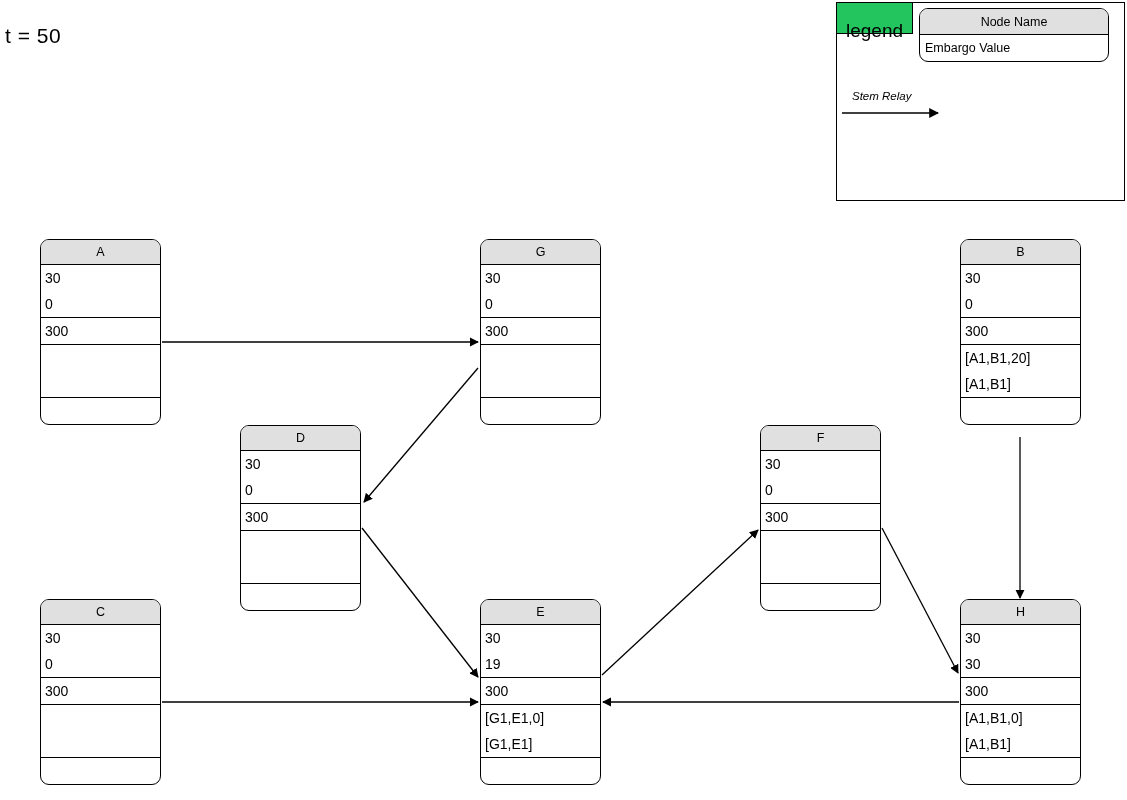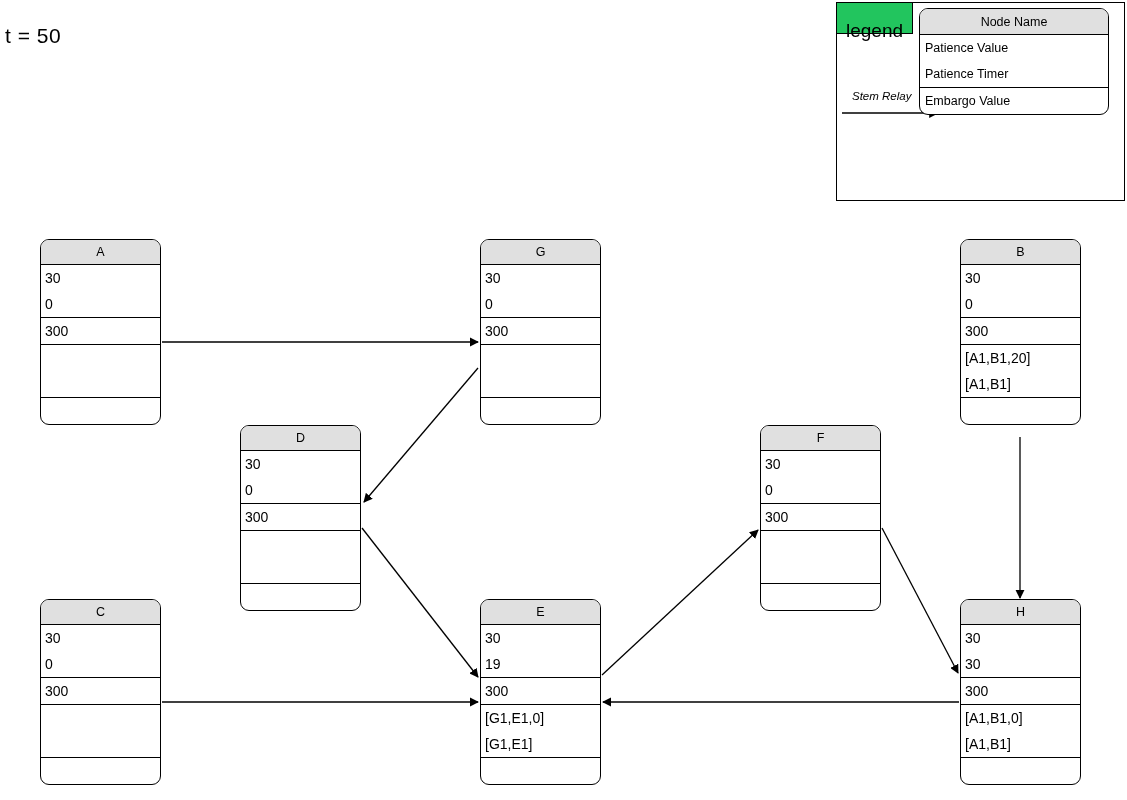--- a/index.html
+++ b/index.html
@@ -311,23 +311,19 @@
       <marker id="arrow2" viewBox="0 0 10 10" refX="9" refY="5" markerWidth="7" markerHeight="7" orient="auto-start-reverse">
         <path d="M 0 0 L 10 5 L 0 10 z" fill="#000"></path>
       </marker>
     </defs>
     <line x1="2" y1="9" x2="98" y2="9" stroke="#000" stroke-width="1.4" marker-end="url(#arrow2)"></line>
   </svg>
 
   <div class="node" id="legend-node">
     <div class="node-header">Node Name</div>
     <div class="sec">
-      <div class="cell">Patience Value</div>
-      <div class="cell">Patience Timer</div>
-    </div>
-    <div class="sec">
       <div class="cell">Embargo Value</div>
     </div>
   </div>
 
   <div id="legend-tab">legend</div>
 
 </div>
 
 </body></html>

